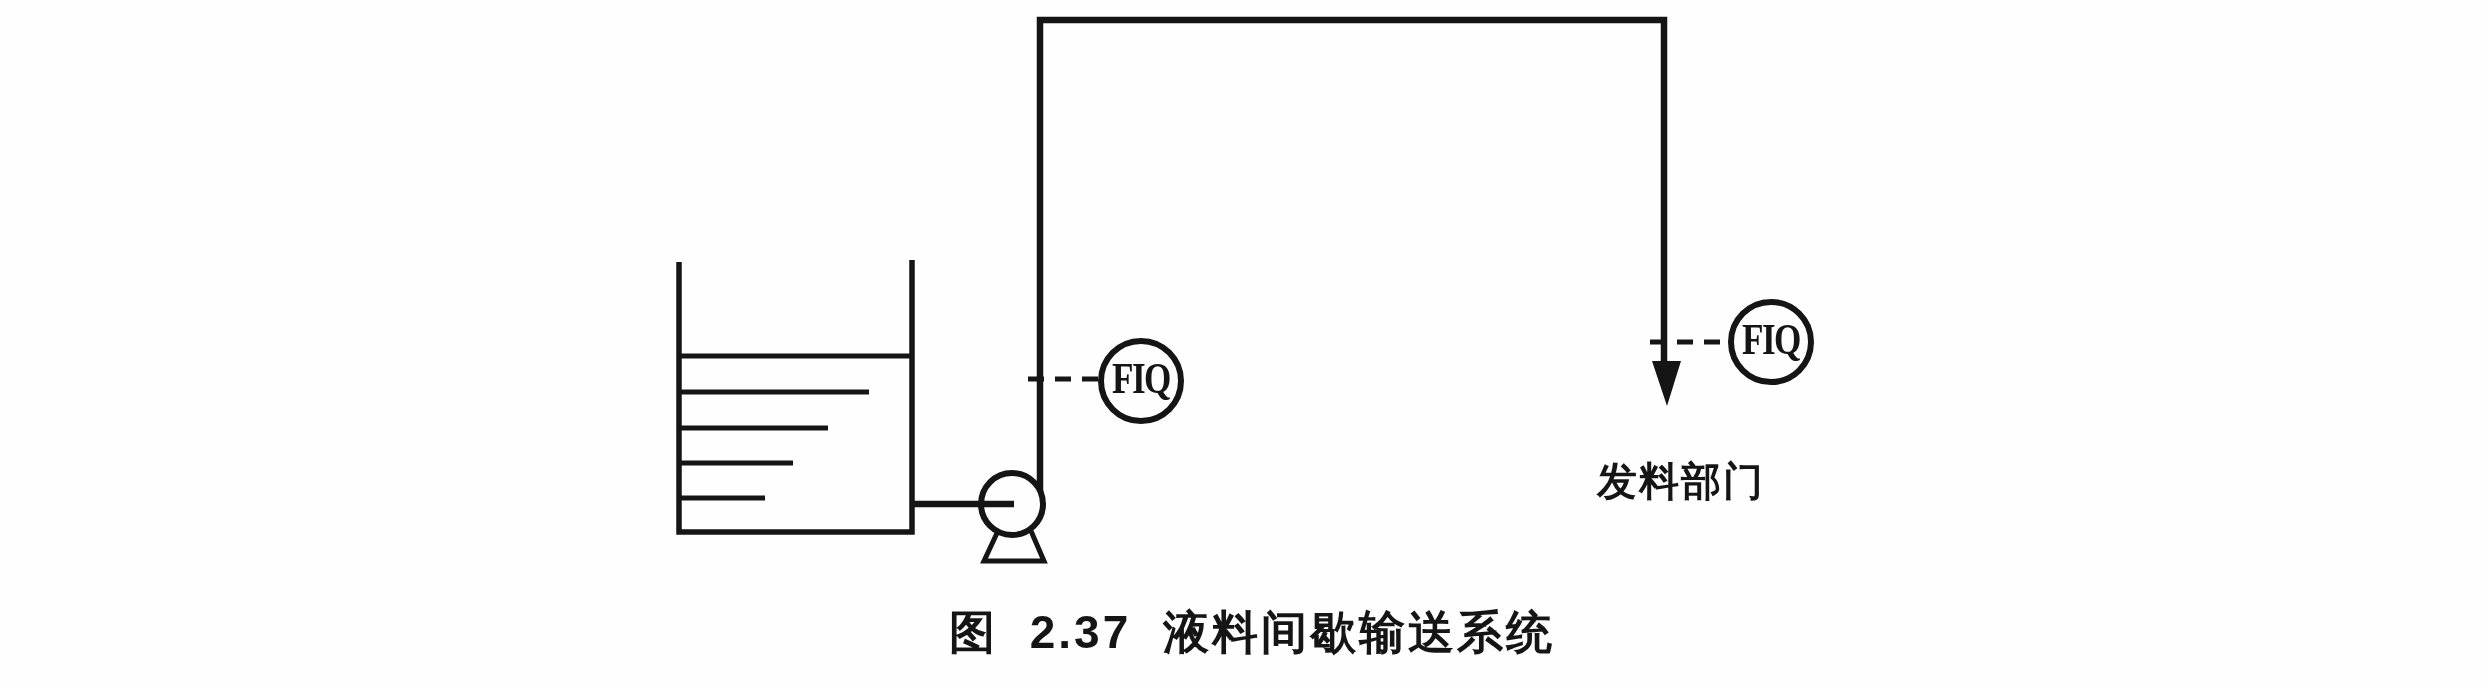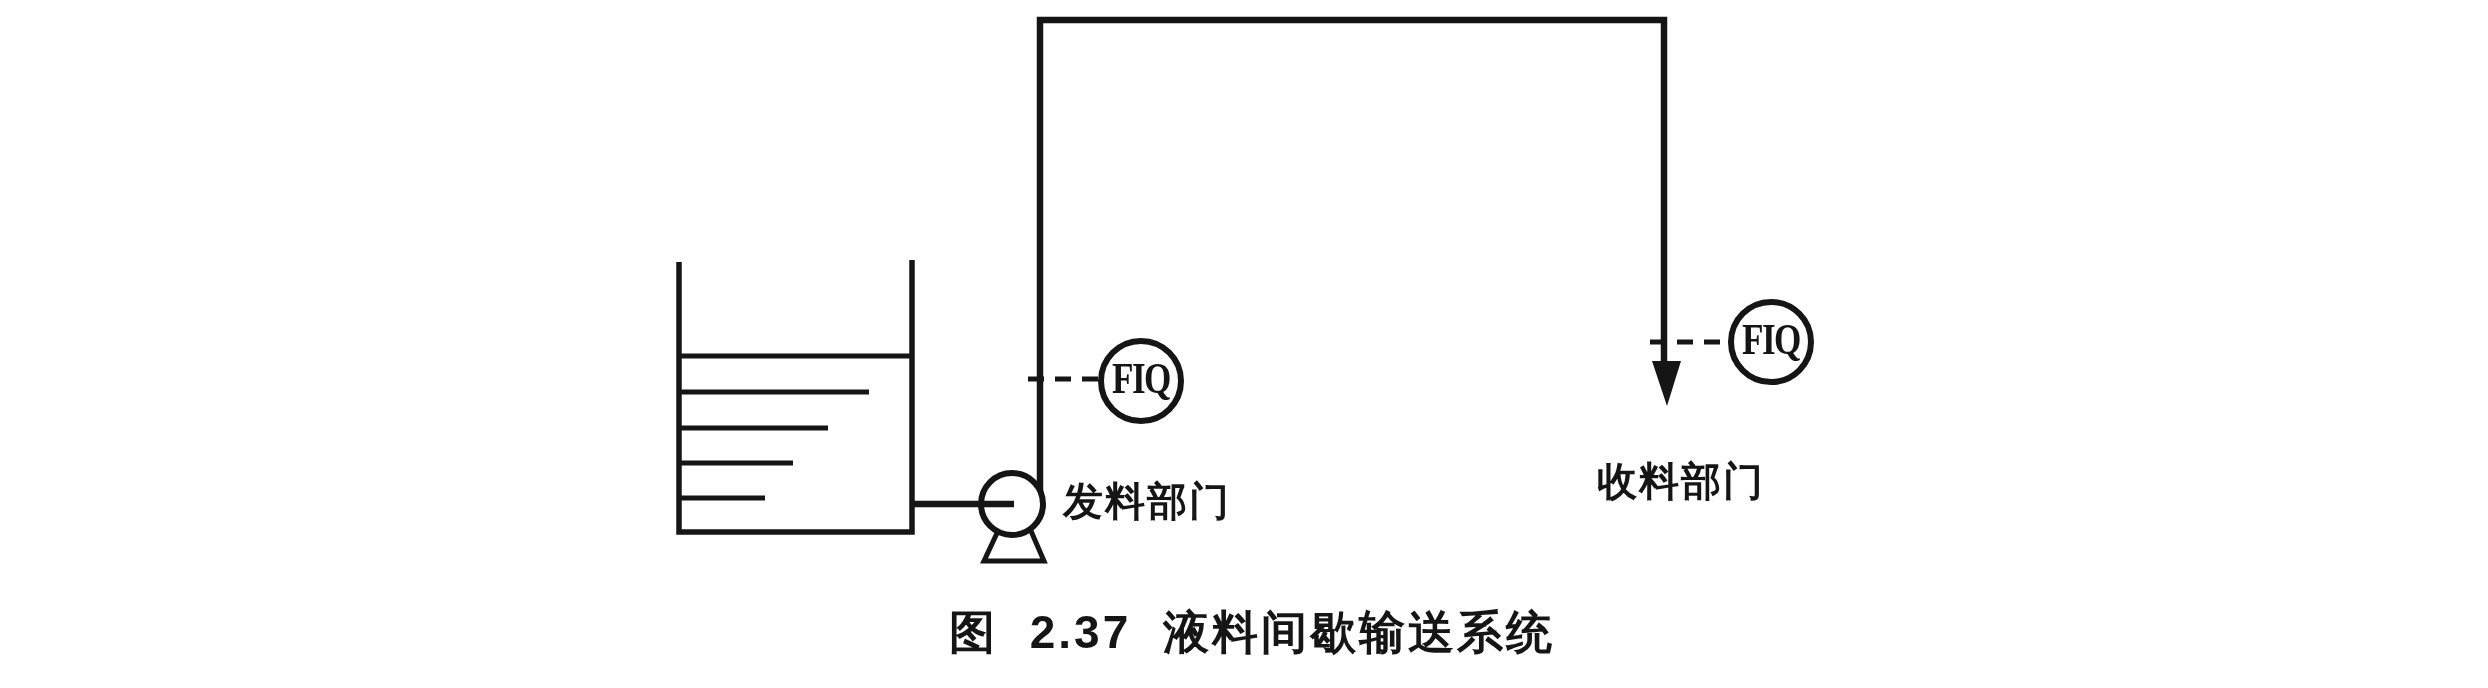--- a/index.html
+++ b/index.html
@@ -73,17 +73,16 @@
 
     <line class="pipe" x1="912" y1="504" x2="1014" y2="504"></line>
 
     <circle class="bubble" cx="1141" cy="381" r="40"></circle>
     <circle class="bubble" cx="1771" cy="342" r="40"></circle>
   </svg>
 
   <div class="overlay-label fiq-label" style="left:1141px; top:381px;">FIQ</div>
   <div class="overlay-label fiq-label" style="left:1771px; top:342px;">FIQ</div>
 
-  <div class="overlay-label cjk-label" style="left:1063px; top:501px;">发料部门</div>
-  <div class="overlay-label cjk-label" style="left:1597px; top:481px;">收料部门</div>
+  <div class="overlay-label cjk-label" style="left:1597px; top:481px;">发料部门</div>
 
   <div class="overlay-label caption-label" style="left:1252px; top:633px;">图 2.37 液料间歇输送系统</div>
 </div>
 
 </body></html>

